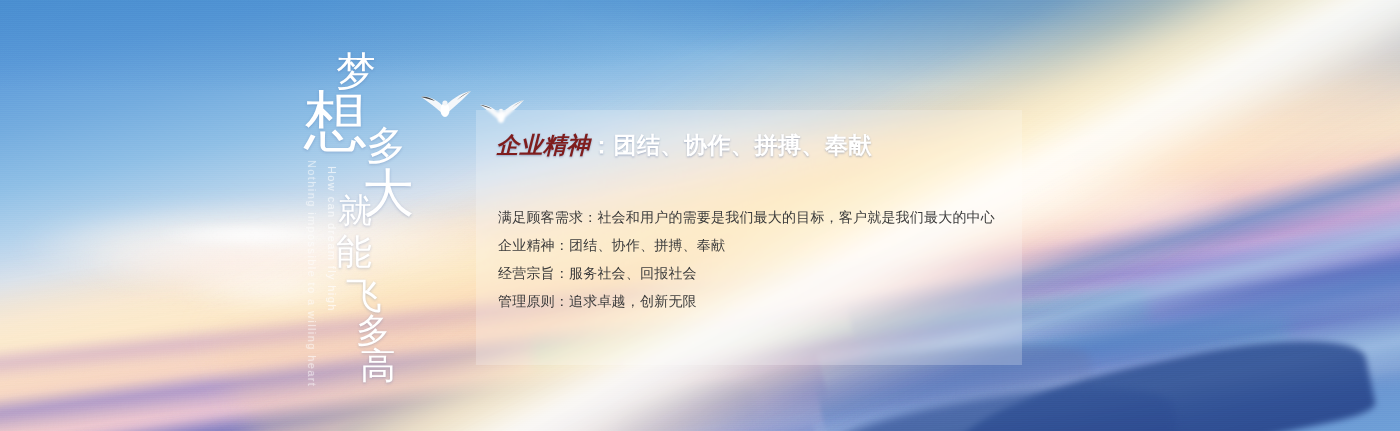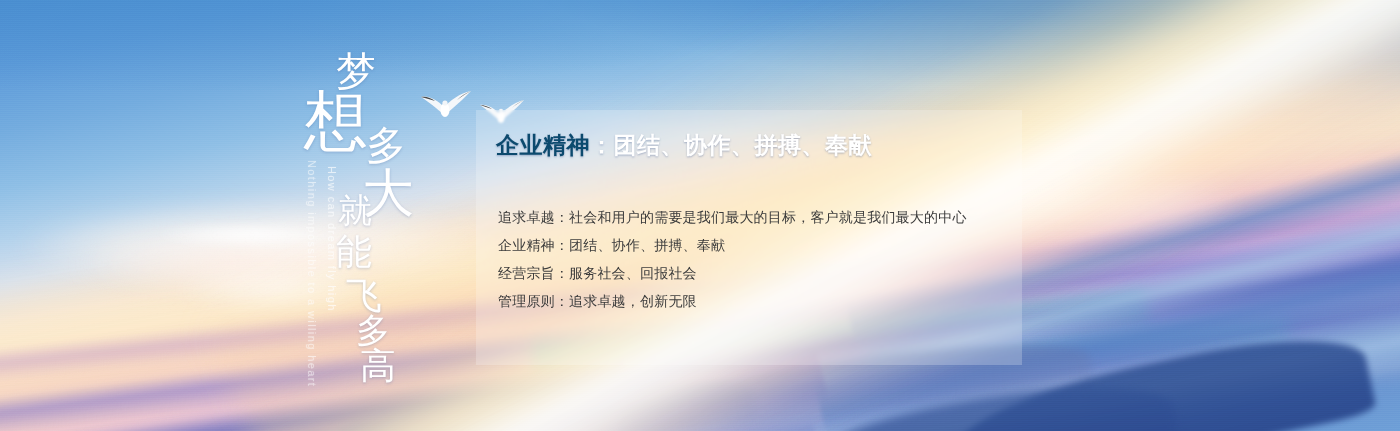--- a/index.html
+++ b/index.html
@@ -249,21 +249,21 @@
   .headline{
     position:absolute;
     left:496px; top:130px;
     font-size:23px;
     font-weight:bold;
     letter-spacing:.5px;
     white-space:nowrap;
     color:#ffffff;
     text-shadow:0 1px 2px rgba(40,70,130,.35);
   }
-  .headline .hl-red{ color:#0c4a6e; }
+  .headline .hl-red{ color:#7f1d1d;font-style:italic; }
 
   .lines{
     position:absolute;
     left:498px; top:203px;
     width:520px;
   }
   .line{
     font-size:14px;
     color:#3b3b3b;
     line-height:28px;
@@ -346,19 +346,19 @@
     <span class="en-col en-2">Nothing impossible to a willing heart</span>
   </div>
 
   <div class="panel"></div>
 
   <div class="headline">
     <span class="hl-red">企业精神</span><span>：团结、协作、拼搏、奉献</span>
   </div>
 
   <div class="lines">
-    <div class="line">追求卓越：社会和用户的需要是我们最大的目标，客户就是我们最大的中心</div>
+    <div class="line">满足顾客需求：社会和用户的需要是我们最大的目标，客户就是我们最大的中心</div>
     <div class="line">企业精神：团结、协作、拼搏、奉献</div>
     <div class="line">经营宗旨：服务社会、回报社会</div>
     <div class="line">管理原则：追求卓越，创新无限</div>
   </div>
 
 </div>
 
 </body></html>

